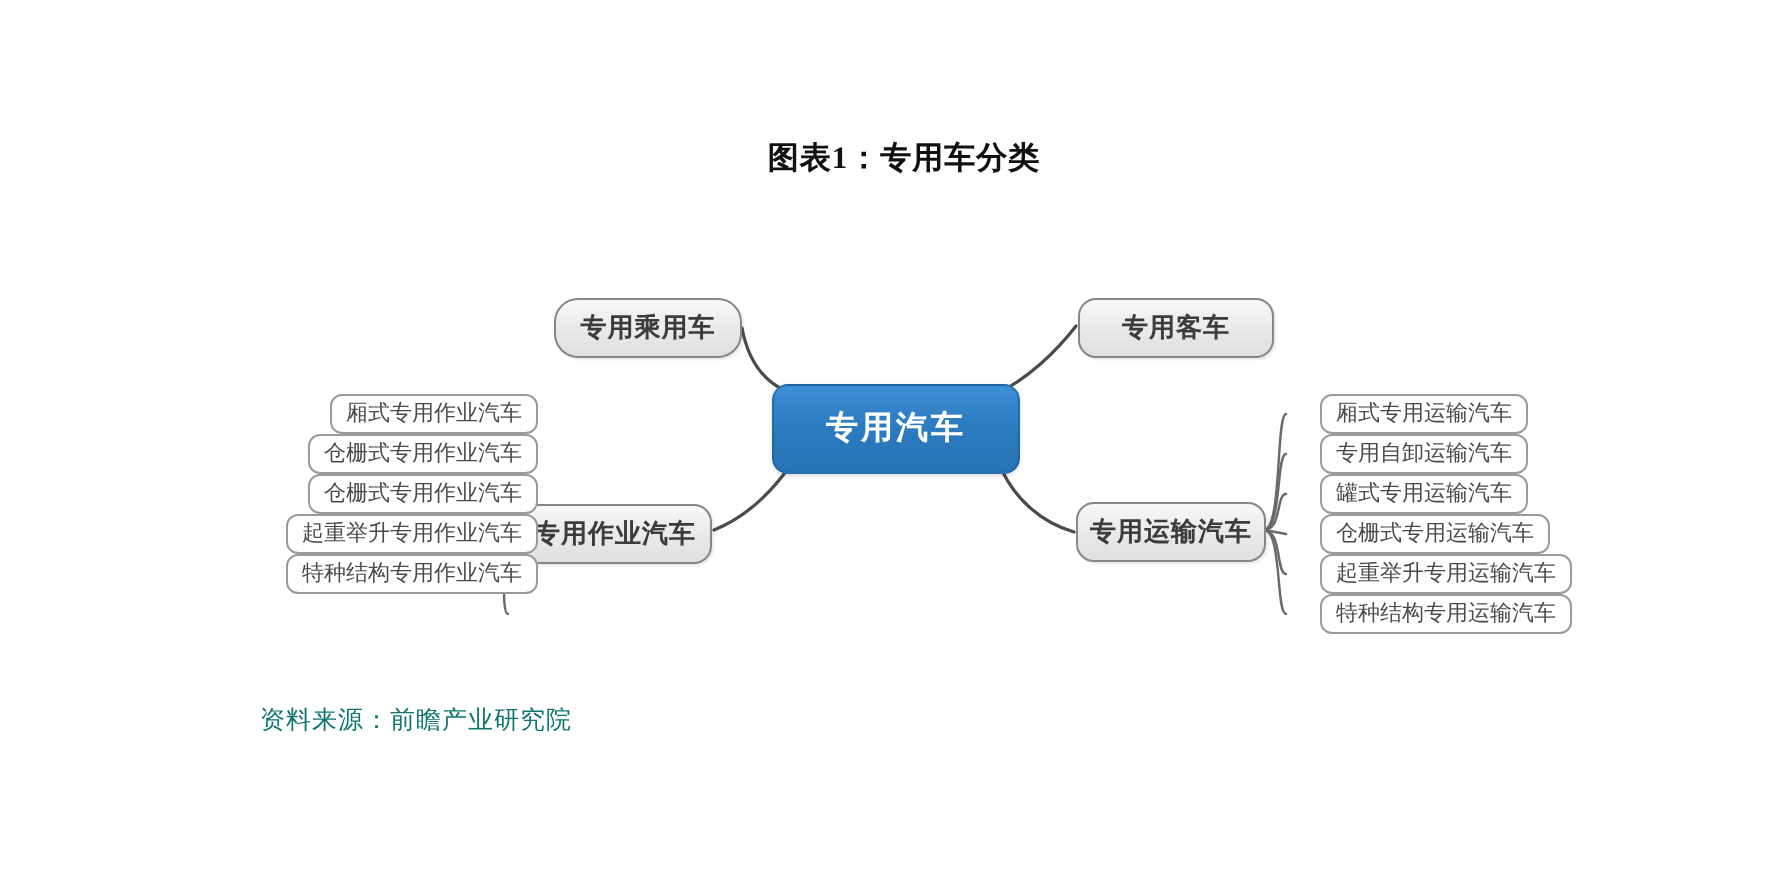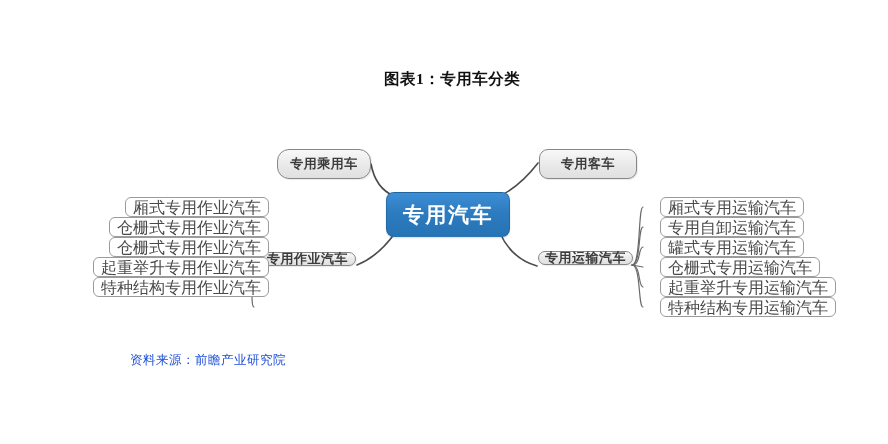--- a/index.html
+++ b/index.html
@@ -11,48 +11,48 @@
   .page-title{
     position:absolute;left:0;right:0;top:69px;text-align:center;
     font-size:15.5px;font-weight:bold;color:#111;letter-spacing:0.5px;
   }
   .connectors{position:absolute;left:0;top:0;width:888px;height:444px;pointer-events:none;}
   .root-node{
     position:absolute;left:386px;top:192px;width:122px;height:43px;
     background:linear-gradient(180deg,#3e8ed6 0%,#2d7cc0 45%,#2673b4 100%);
     border:1px solid rgba(25,85,135,0.45);border-radius:8px;
     display:flex;align-items:center;justify-content:center;
-    color:#ffffff;font-size:21px;font-weight:bold;letter-spacing:1.5px;
+    color:#ffffff;font-size:16px;font-weight:bold;letter-spacing:1.5px;
     box-shadow:0 1px 2px rgba(0,0,0,0.15);
   }
   .branch{
-    position:absolute;height:14px;box-sizing:border-box;
+    position:absolute;height:30px;box-sizing:border-box;
     background:linear-gradient(180deg,#f8f8f8 0%,#e9e9e9 55%,#e0e0e0 100%);
     border:1.4px solid #878787;border-radius:9px;
     display:flex;align-items:center;justify-content:center;
     font-size:13px;font-weight:600;color:#3c3c3c;letter-spacing:0.5px;
     box-shadow:1px 1px 1px rgba(0,0,0,0.08);
   }
   .branch.tl{left:277px;top:149px;width:94px;height:30px;border-radius:12px;}
   .branch.tr{left:539px;top:149px;width:98px;height:30px;}
   .branch.ml{left:259px;top:252px;width:97px;}
   .branch.mr{left:538px;top:251px;width:95px;}
   .leaf-col{position:absolute;top:197px;display:flex;flex-direction:column;}
   .leaf-col.left{right:635px;align-items:flex-end;}
   .leaf-col.right{left:660px;align-items:flex-start;}
   .leaf{
     box-sizing:border-box;height:20px;line-height:17px;padding:0 7px;
     background:#ffffff;border:1px solid #9b9b9b;border-radius:6px;
-    font-size:16px;color:#4a4a4a;white-space:nowrap;
+    font-size:11px;color:#4a4a4a;white-space:nowrap;
     display:flex;align-items:center;
   }
   .leaf + .leaf{margin-top:0px;}
   .source-note{
     position:absolute;left:130px;top:352px;
-    font-size:12.5px;color:#1d4ed8;letter-spacing:0.5px;
+    font-size:12.5px;color:#0f766e;letter-spacing:0.5px;
   }
 </style>
 </head>
 <body>
 
 <div class="canvas">
 
   <div class="page-title">图表1：专用车分类</div>
 
   <svg class="connectors" viewBox="0 0 888 444">

